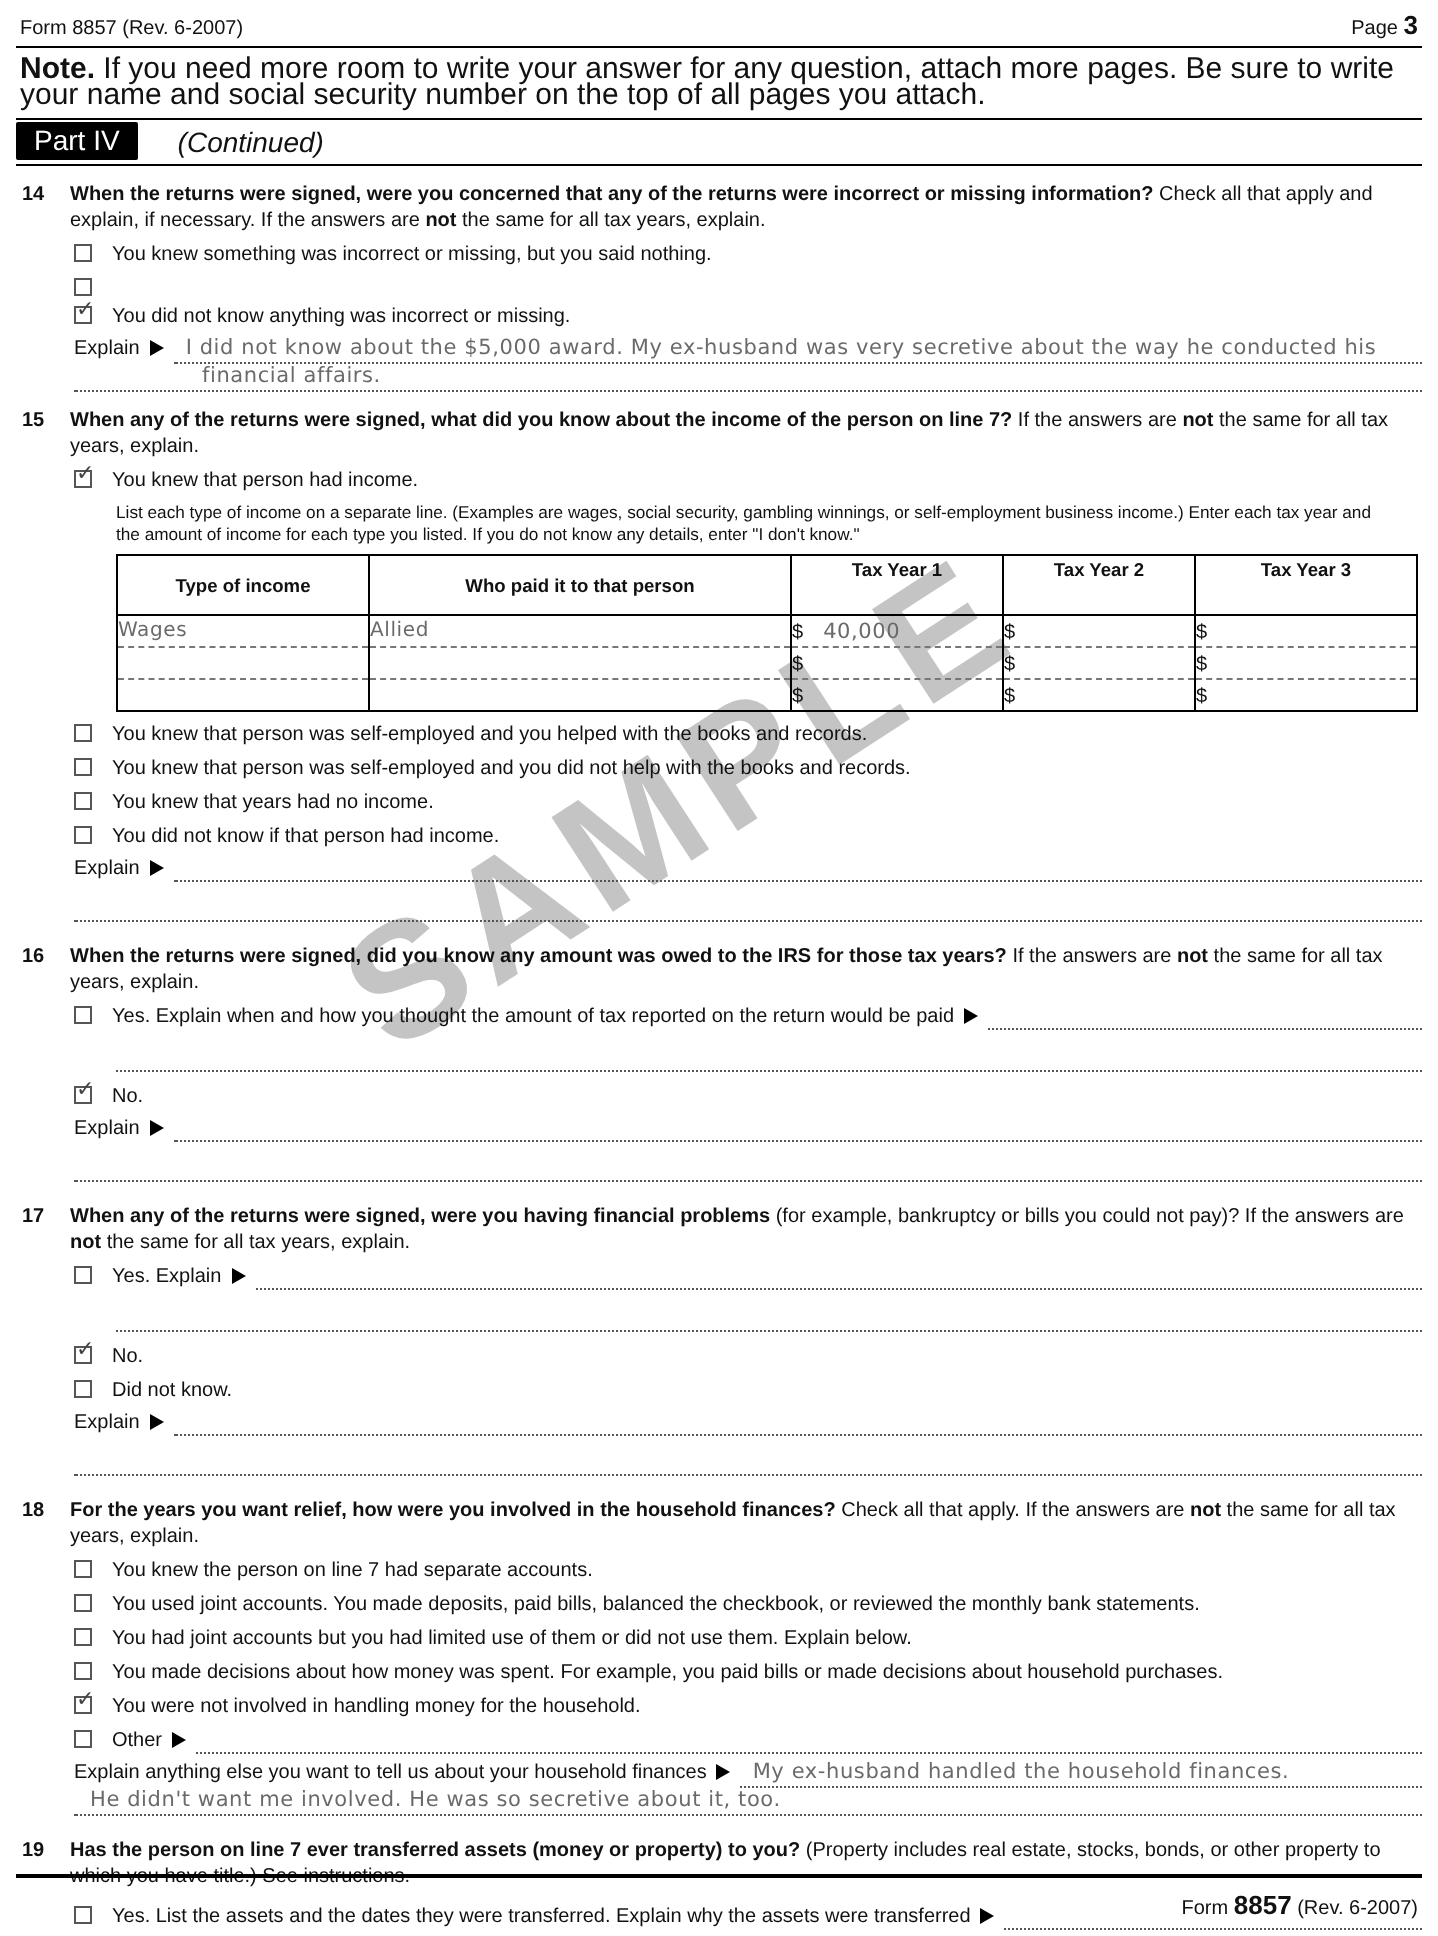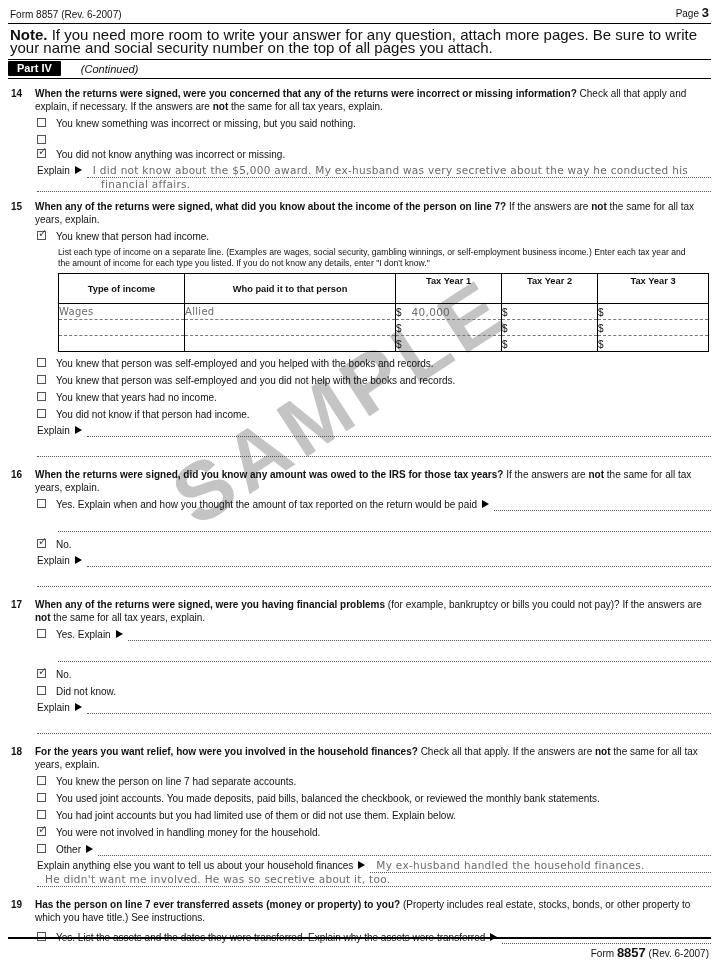--- a/index.html
+++ b/index.html
@@ -18,23 +18,23 @@
 
   .hdr { display: flex; justify-content: space-between; align-items: flex-end;
          font-size: 10px; padding: 1px 2px 3px 2px; border-bottom: 1.5px solid #000; }
   .hdr .pg b { font-size: 13px; }
 
   .note { font-size: 15px; line-height: 13px; margin: 4px 2px 5px 2px; }
   .b { font-weight: bold; }
 
   .partbar { border-top: 1px solid #000; border-bottom: 1px solid #000;
              padding: 1px 0 2px 0; display: flex; align-items: center; }
-  .partbox { background: #000; color: #fff; font-weight: bold; font-size: 11px;
+  .partbox { background: #000; color: #fff; font-weight: normal; font-size: 14px;
              padding: 1px 9px 2px 9px; border-radius: 1px; }
-  .partcont { font-style: italic; font-size: 11px; margin-left: 20px; }
+  .partcont { font-style: italic; font-size: 14px; margin-left: 20px; }
 
   .q { display: flex; font-size: 10px; line-height: 12.5px; margin-top: 9px; }
   .qnum { font-weight: bold; flex: none; width: 27px; padding-left: 3px; }
   .qtext { flex: 1; }
 
   .opt { display: flex; align-items: flex-start; margin: 4px 0 0 29px;
          font-size: 10px; line-height: 13px; }
   .cb { position: relative; flex: none; width: 9px; height: 9px;
         border: 1px solid #555; margin: 1px 10px 0 0; background: #fff; }
   .cb .mk { position: absolute; left: 0px; top: -4px; font-size: 11px;
@@ -285,20 +285,26 @@
       <span class="optlabel">You used joint accounts. You made deposits, paid bills, balanced the checkbook, or reviewed the monthly bank statements.</span>
     </div>
     <div class="opt">
       <span class="cb">
           <span class="mk"></span>
         </span>
       <span class="optlabel">You had joint accounts but you had limited use of them or did not use them. Explain below.</span>
     </div>
     <div class="opt">
       <span class="cb">
+          <span class="mk"></span>
+        </span>
+      <span class="optlabel">You made decisions about how money was spent. For example, you paid bills or made decisions about household purchases.</span>
+    </div>
+    <div class="opt">
+      <span class="cb">
           <span class="mk">✓</span>
         </span>
       <span class="optlabel">You were not involved in handling money for the household.</span>
     </div>
     <div class="opt">
       <span class="cb">
           <span class="mk"></span>
         </span>
       <span class="optlabel">Other</span>
       <span class="arrow"></span>

